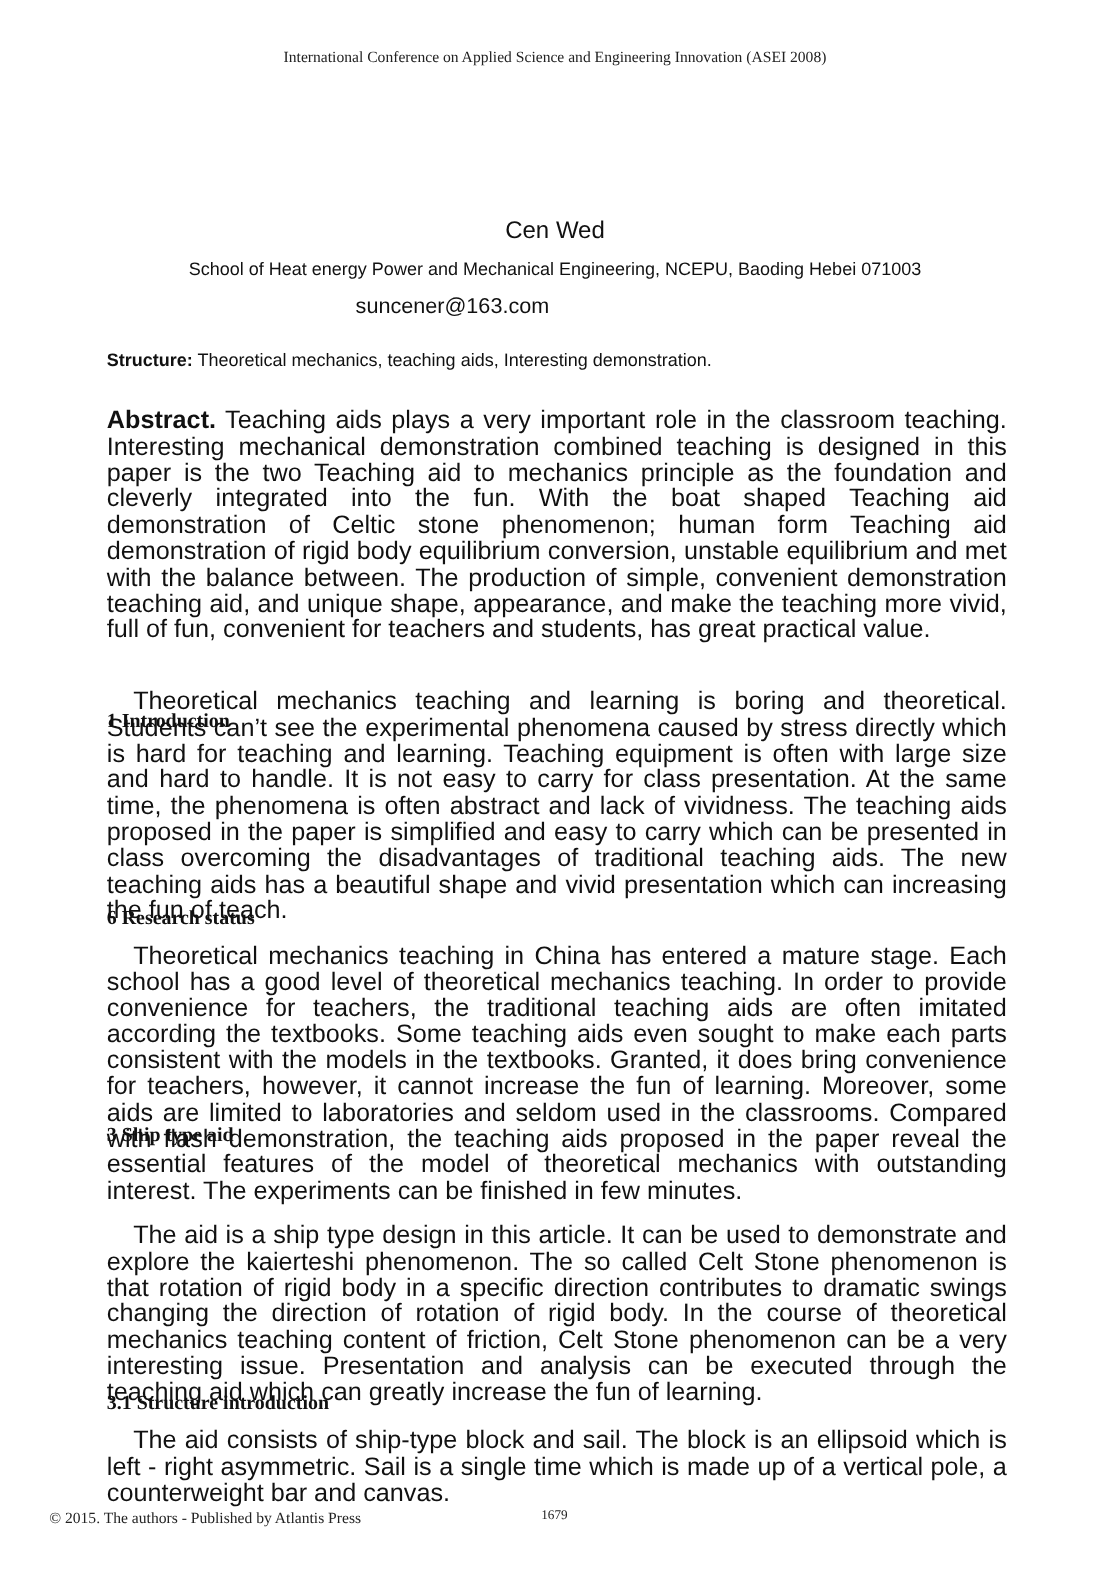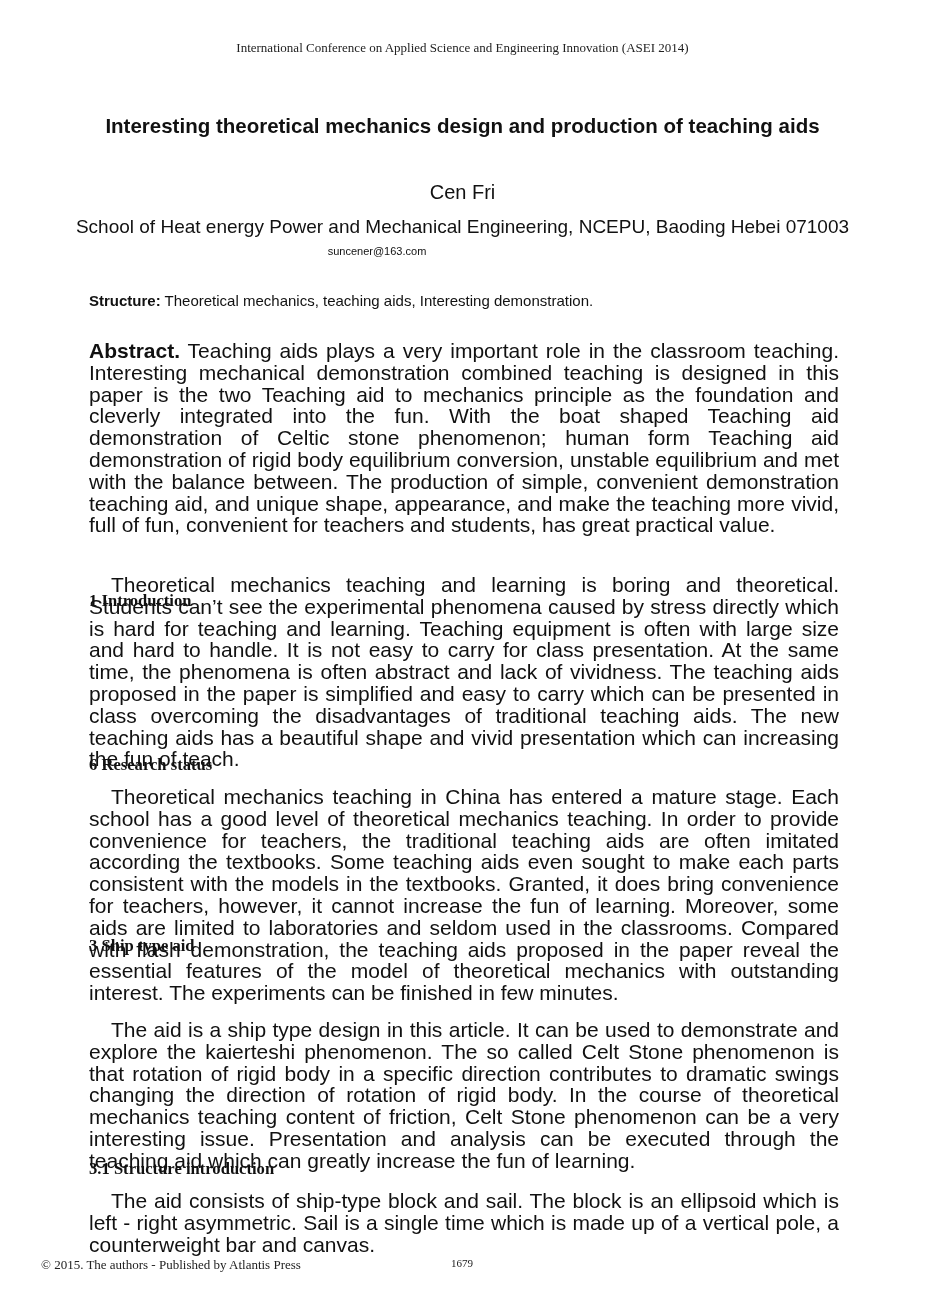--- a/index.html
+++ b/index.html
@@ -12,25 +12,25 @@
   .title {
     position: absolute; top: 113px; left: 90px; width: 745px; text-align: center;
     font-family: "Liberation Sans", sans-serif; font-weight: bold; font-size: 20.5px; line-height: 26px; color: #111;
   }
   .author {
     position: absolute; top: 181px; left: 0; width: 925px; text-align: center;
     font-family: "Liberation Sans", sans-serif; font-size: 20px; color: #111;
   }
   .affiliation {
     position: absolute; top: 216px; left: 0; width: 925px; text-align: center;
-    font-family: "Liberation Sans", sans-serif; font-size: 19px; color: #111;
+    font-family: "Liberation Sans", sans-serif; font-size: 15px; color: #111;
   }
   .email {
     position: absolute; top: 245px; left: 0; width: 754px; text-align: center;
-    font-family: "Liberation Sans", sans-serif; font-size: 11px; color: #111;
+    font-family: "Liberation Sans", sans-serif; font-size: 18px; color: #111;
   }
   .keywords {
     position: absolute; top: 292px; left: 89px; width: 750px;
     font-family: "Liberation Sans", sans-serif; font-size: 15px; color: #111;
   }
   .keywords .label { font-weight: bold; }
   .para {
     position: absolute; left: 89px; width: 750px;
     font-family: Liberation Sans, sans-serif; font-size: 21px; line-height: 21.8px;
     text-align: justify; color: #111;
@@ -47,24 +47,23 @@
   }
   .footer-page {
     position: absolute; top: 1257px; left: 451px;
     font-family: "Liberation Serif", serif; font-size: 11px; color: #222;
   }
 </style>
 </head>
 <body>
 
 <div class="page">
-  <div class="running-head">International Conference on Applied Science and Engineering Innovation (ASEI 2014)</div>
+  <div class="running-head">International Conference on Applied Science and Engineering Innovation (ASEI 2008)</div>
 
-  <div class="title">Interesting theoretical mechanics design and production of teaching aids</div>
-  <div class="author">Cen Fri</div>
+  <div class="author">Cen Wed</div>
   <div class="affiliation">School of Heat energy Power and Mechanical Engineering, NCEPU, Baoding Hebei 071003</div>
   <div class="email">suncener@163.com</div>
 
   <div class="keywords">
     <span class="label">Structure:</span><span> Theoretical mechanics, teaching aids, Interesting demonstration.</span>
   </div>
 
   <div class="para" style="top:340px;">
     <span class="lead">Abstract.</span><span> Teaching aids plays a very important role in the classroom teaching. Interesting mechanical demonstration combined teaching is designed in this paper is the two Teaching aid to mechanics principle as the foundation and cleverly integrated into the fun. With the boat shaped Teaching aid demonstration of Celtic stone phenomenon; human form Teaching aid demonstration of rigid body equilibrium conversion, unstable equilibrium and met with the balance between. The production of simple, convenient demonstration teaching aid, and unique shape, appearance, and make the teaching more vivid, full of fun, convenient for teachers and students, has great practical value.</span>
   </div>

